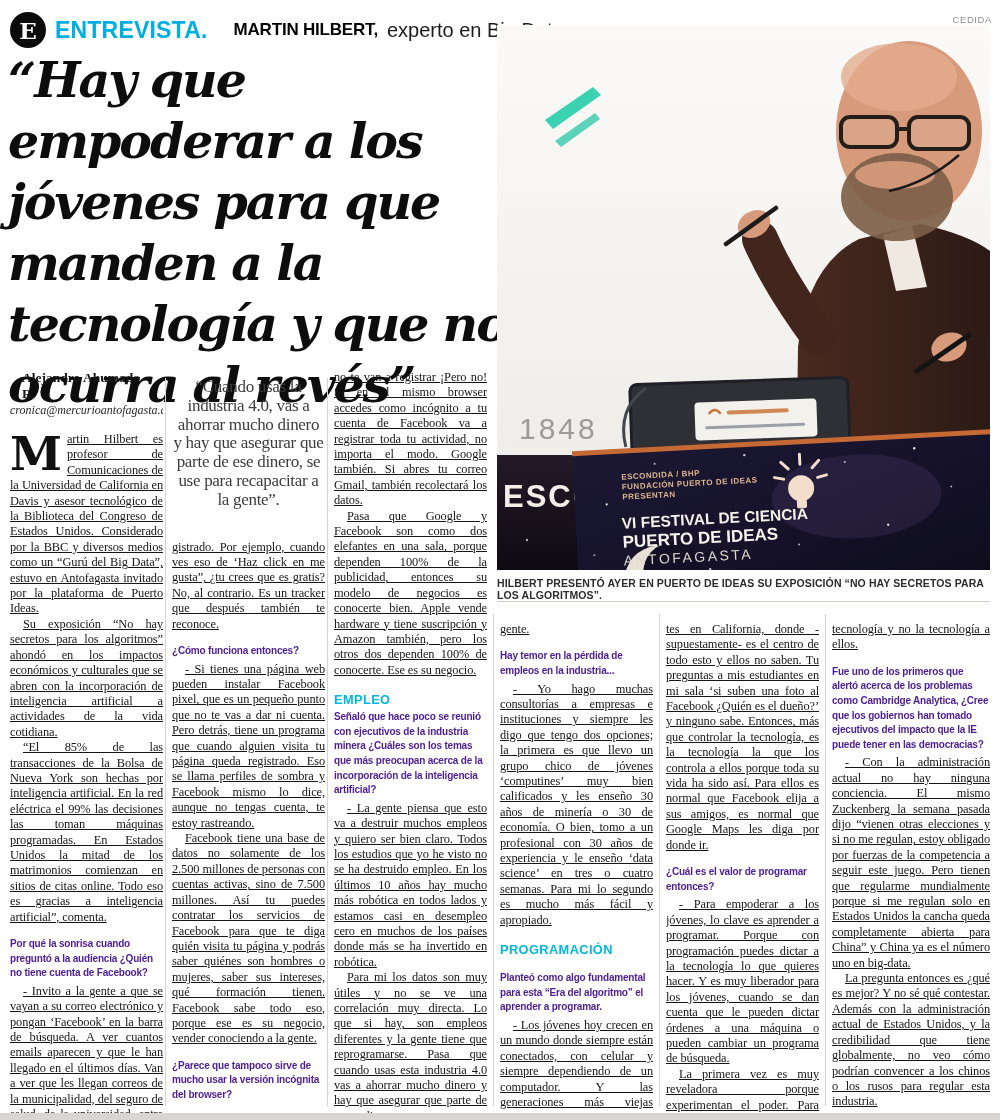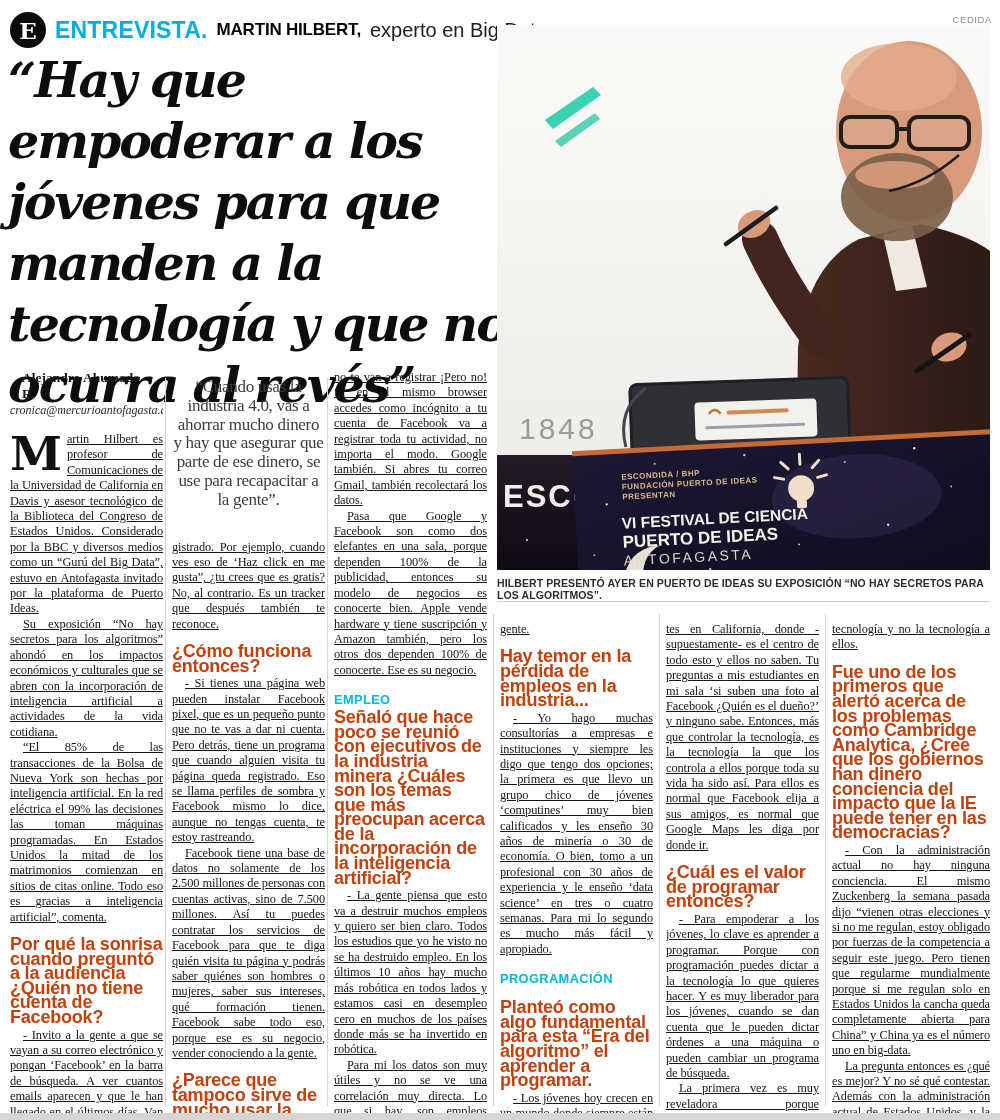--- a/index.html
+++ b/index.html
@@ -6,21 +6,21 @@
   body{
     width:1000px;height:1120px;position:relative;background:#ffffff;
     font-family:"Liberation Serif", serif;color:#161616;overflow:hidden;
   }
   
   .masthead{position:absolute;left:10px;top:12px;display:flex;align-items:center;gap:9px;}
   .logo-circle{width:36px;height:36px;border-radius:50%;background:#0b0b0b;color:#fff;
     display:flex;align-items:center;justify-content:center;
     font-family:"DejaVu Serif",serif;font-weight:bold;font-size:23px;}
   .kicker{font-family:"Liberation Sans",sans-serif;font-weight:bold;font-size:23px;color:#00aee2;letter-spacing:.2px;}
-  .person{font-family:"Liberation Sans",sans-serif;font-weight:bold;font-size:17px;color:#050505;letter-spacing:-.2px;}
+  .person{font-family:"Liberation Sans",sans-serif;font-weight:bold;font-size:17px;color:#050505;letter-spacing:-.2px;margin-left:17px;}
   .descriptor{font-family:"Liberation Sans",sans-serif;font-size:20px;color:#1c1c1c;}
   .credit{position:absolute;right:8px;top:14px;font-family:"Liberation Sans",sans-serif;
     font-size:9.5px;color:#8f8f8f;letter-spacing:.6px;}
   
   .headline{position:absolute;left:8px;top:50px;width:500px;
     font-family:"DejaVu Serif",serif;font-style:italic;font-weight:600;
     font-size:49px;line-height:61px;letter-spacing:-2px;color:#0d0d0d;}
   
   .photo-wrap{position:absolute;left:497px;top:25px;width:493px;height:545px;overflow:hidden;background:#f7f6f3;}
   .caption{position:absolute;left:497px;top:577px;width:496px;
@@ -33,22 +33,22 @@
   .col-lower{top:622px;height:492px;}
   #col1{left:10px;} #col2{left:172px;} #col3{left:334px;}
   #col4{left:500px;} #col5{left:666px;} #col6{left:832px;}
   .vrule{position:absolute;width:1px;background:#d8d5d1;}
   .byline-author{font-weight:bold;font-size:13.5px;margin:0 12px 1px;text-align:left;}
   .byline-mail{font-style:italic;font-size:12px;color:#2a2a2a;margin:0 0 14px;text-align:left;}
   .para{font-size:12.4px;line-height:15.4px;letter-spacing:-.1px;margin:0;text-decoration:underline;}
   .indent{text-indent:13px;}
   .dropcap{float:left;font-family:"DejaVu Serif",serif;font-weight:bold;
     font-size:47px;line-height:39px;padding:2px 5px 0 0;color:#111;}
-  .question{font-family:"Liberation Sans",sans-serif;font-weight:bold;font-size:18px;
-    line-height:14.6px;letter-spacing:-.2px;margin:12px 0 3px;text-align:left;color:#c2410c;}
+  .question{font-family:"Liberation Sans",sans-serif;font-weight:bold;font-size:10px;
+    line-height:14.6px;letter-spacing:-.2px;margin:12px 0 3px;text-align:left;color:#4c1d95;}
   .section-head{font-family:"Liberation Sans",sans-serif;font-weight:bold;font-size:12.8px;
     color:#00b8dc;margin:14px 0 3px;text-align:left;letter-spacing:.4px;}
   .pullquote{font-size:17px;line-height:18.8px;letter-spacing:-.3px;color:#3c3c3c;
     margin:8px 0 30px;text-align:center;}
   .bottom-strip{position:absolute;left:0;bottom:0;width:1000px;height:7px;background:#d8d6d2;}
   
   .photo-wrap svg text{font-family:"Liberation Sans",sans-serif;}
 </style>
 </head>
 <body>
@@ -223,18 +223,18 @@
 
 <div id="col5" class="col col-lower">
   <p class="para">tes en California, donde -supuestamente- es el centro de todo esto y ellos no saben. Tu preguntas a mis estudiantes en mi sala ‘si suben una foto al Facebook ¿Quién es el dueño?’ y ninguno sabe. Entonces, más que controlar la tecnología, es la tecnología la que los controla a ellos porque toda su vida ha sido así. Para ellos es normal que Facebook elija a sus amigos, es normal que Google Maps les diga por donde ir.</p>
   <p class="question">¿Cuál es el valor de programar entonces?</p>
   <p class="para indent">- Para empoderar a los jóvenes, lo clave es aprender a programar. Porque con programación puedes dictar a la tecnología lo que quieres hacer. Y es muy liberador para los jóvenes, cuando se dan cuenta que le pueden dictar órdenes a una máquina o pueden cambiar un programa de búsqueda.</p>
   <p class="para indent">La primera vez es muy reveladora porque experimentan el poder. Para cualquier joven es importante que puedan entender y mandar a la</p>
 </div>
 
 <div id="col6" class="col col-lower" style="width:158px;">
   <p class="para">tecnología y no la tecnología a ellos.</p>
-  <p class="question">Fue uno de los primeros que alertó acerca de los problemas como Cambridge Analytica, ¿Cree que los gobiernos han dinero conciencia del impacto que la IE puede tener en las democracias?</p>
+  <p class="question">Fue uno de los primeros que alertó acerca de los problemas como Cambridge Analytica, ¿Cree que los gobiernos han tomado ejecutivos del impacto que la IE puede tener en las democracias?</p>
   <p class="para indent">- Con la administración actual no hay ninguna conciencia. El mismo Zuckenberg la semana pasada dijo “vienen otras elecciones y si no me regulan, estoy obligado por fuerzas de la competencia a seguir este juego. Pero tienen que regularme mundialmente porque si me regulan solo en Estados Unidos la cancha queda completamente abierta para China” y China ya es el número uno en big-data.</p>
   <p class="para indent"><span>La pregunta entonces es ¿qué es mejor? Y no sé qué contestar. Además con la administración actual de Estados Unidos, y la credibilidad que tiene globalmente, no veo cómo podrían convencer a los chinos o los rusos para regular esta industria.</span> </p>
 </div>
 
 <div class="bottom-strip"></div>
 
 </body></html>

